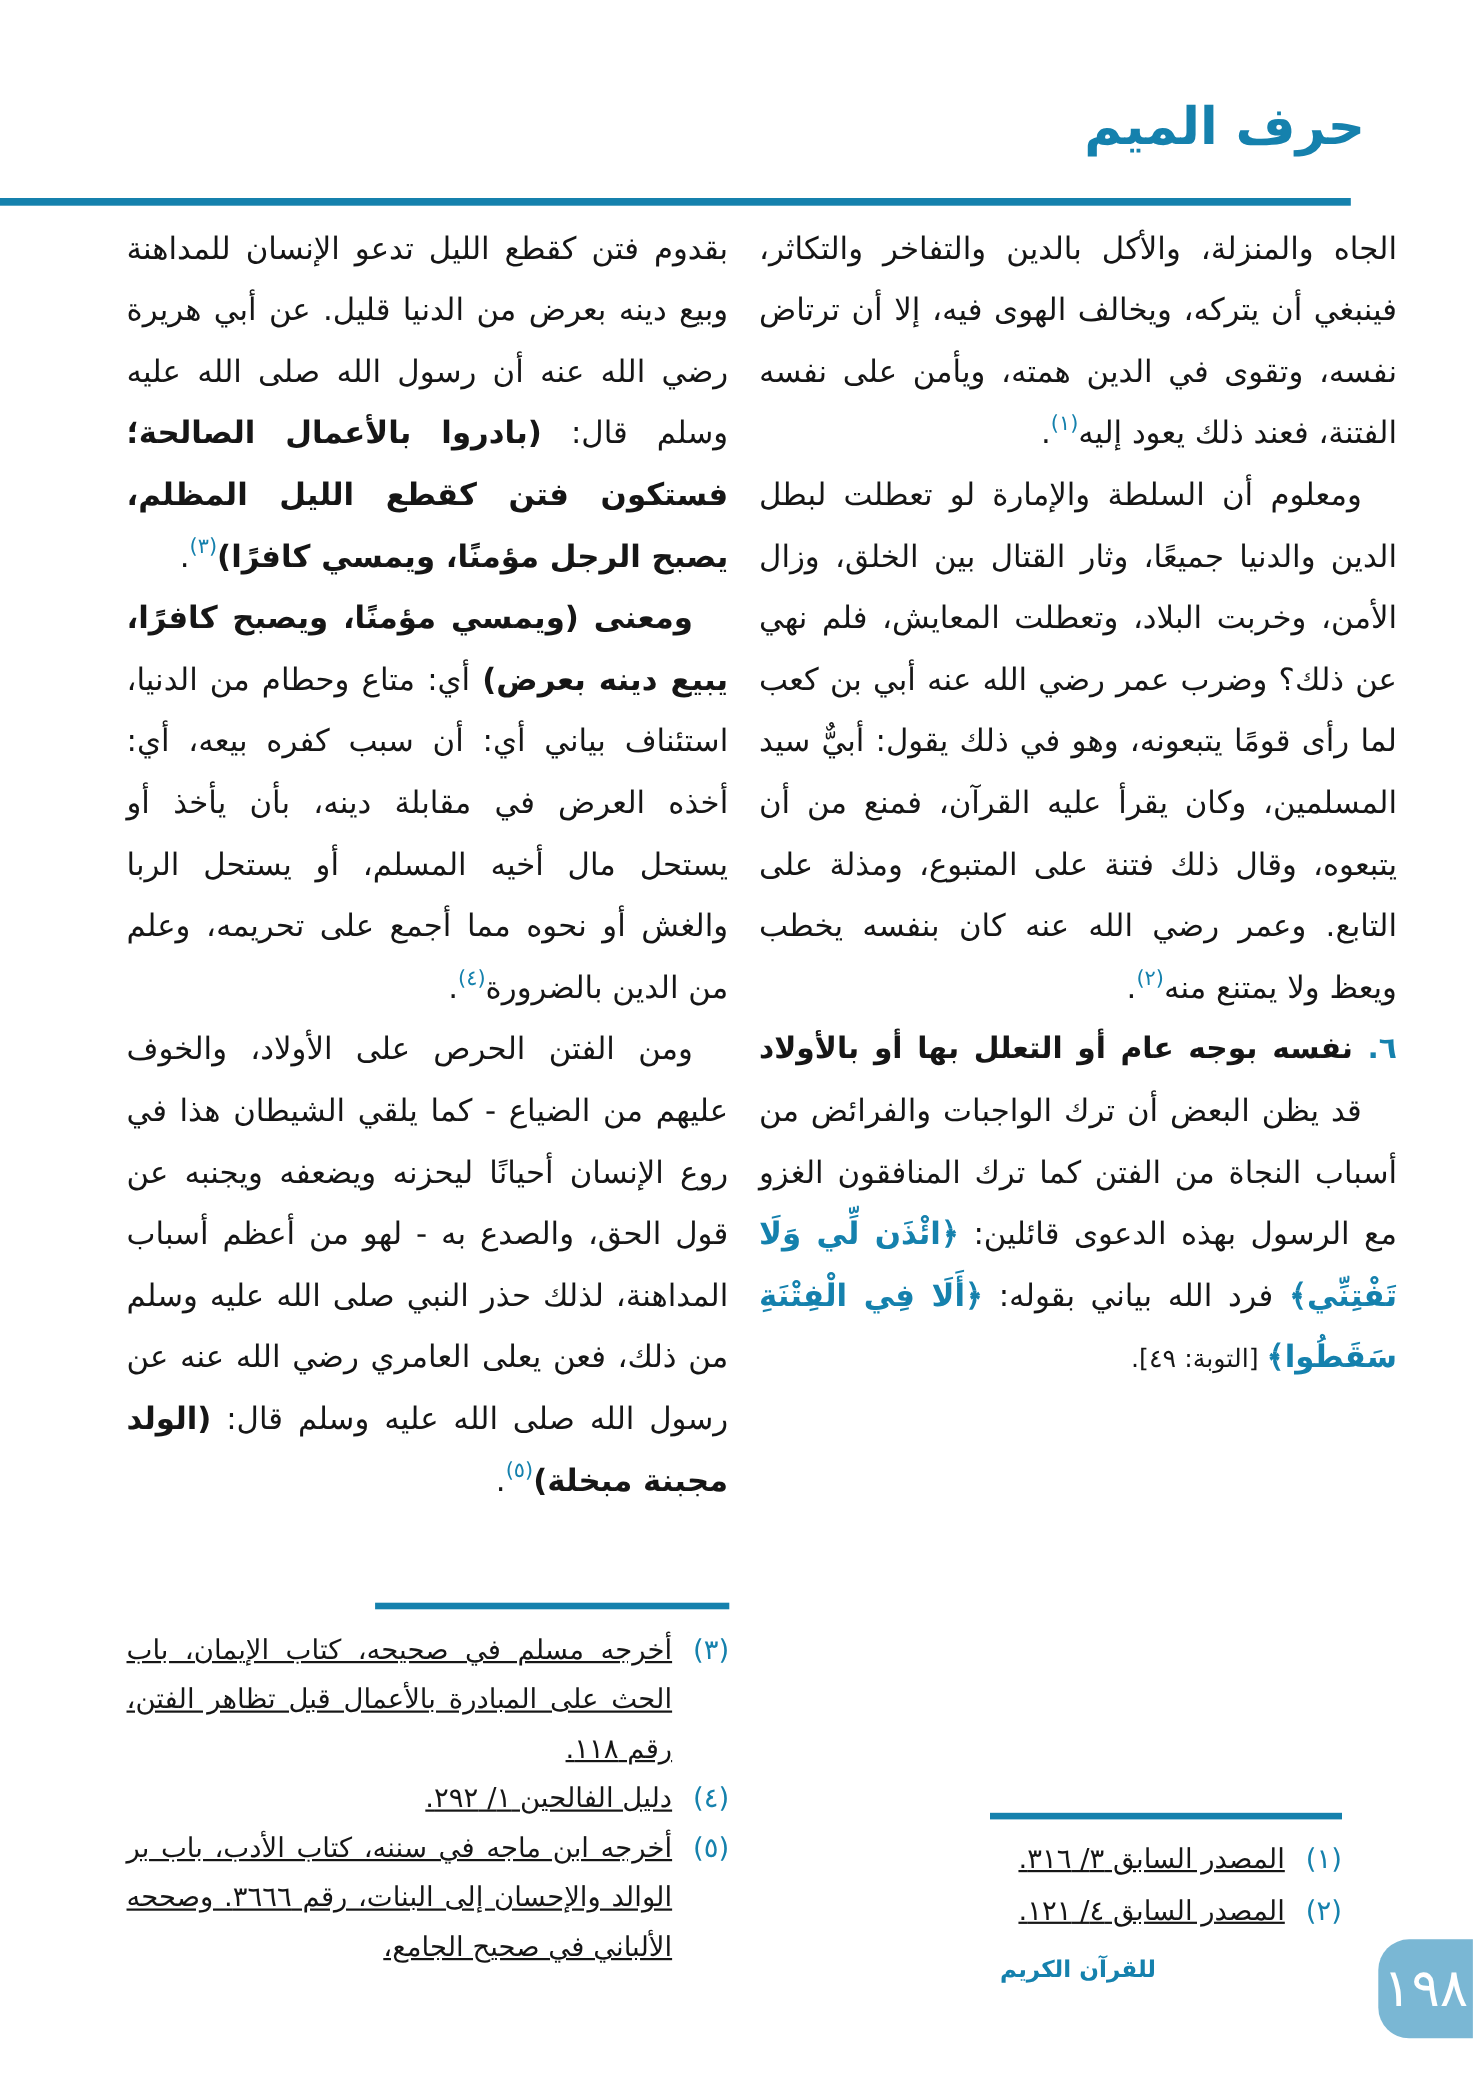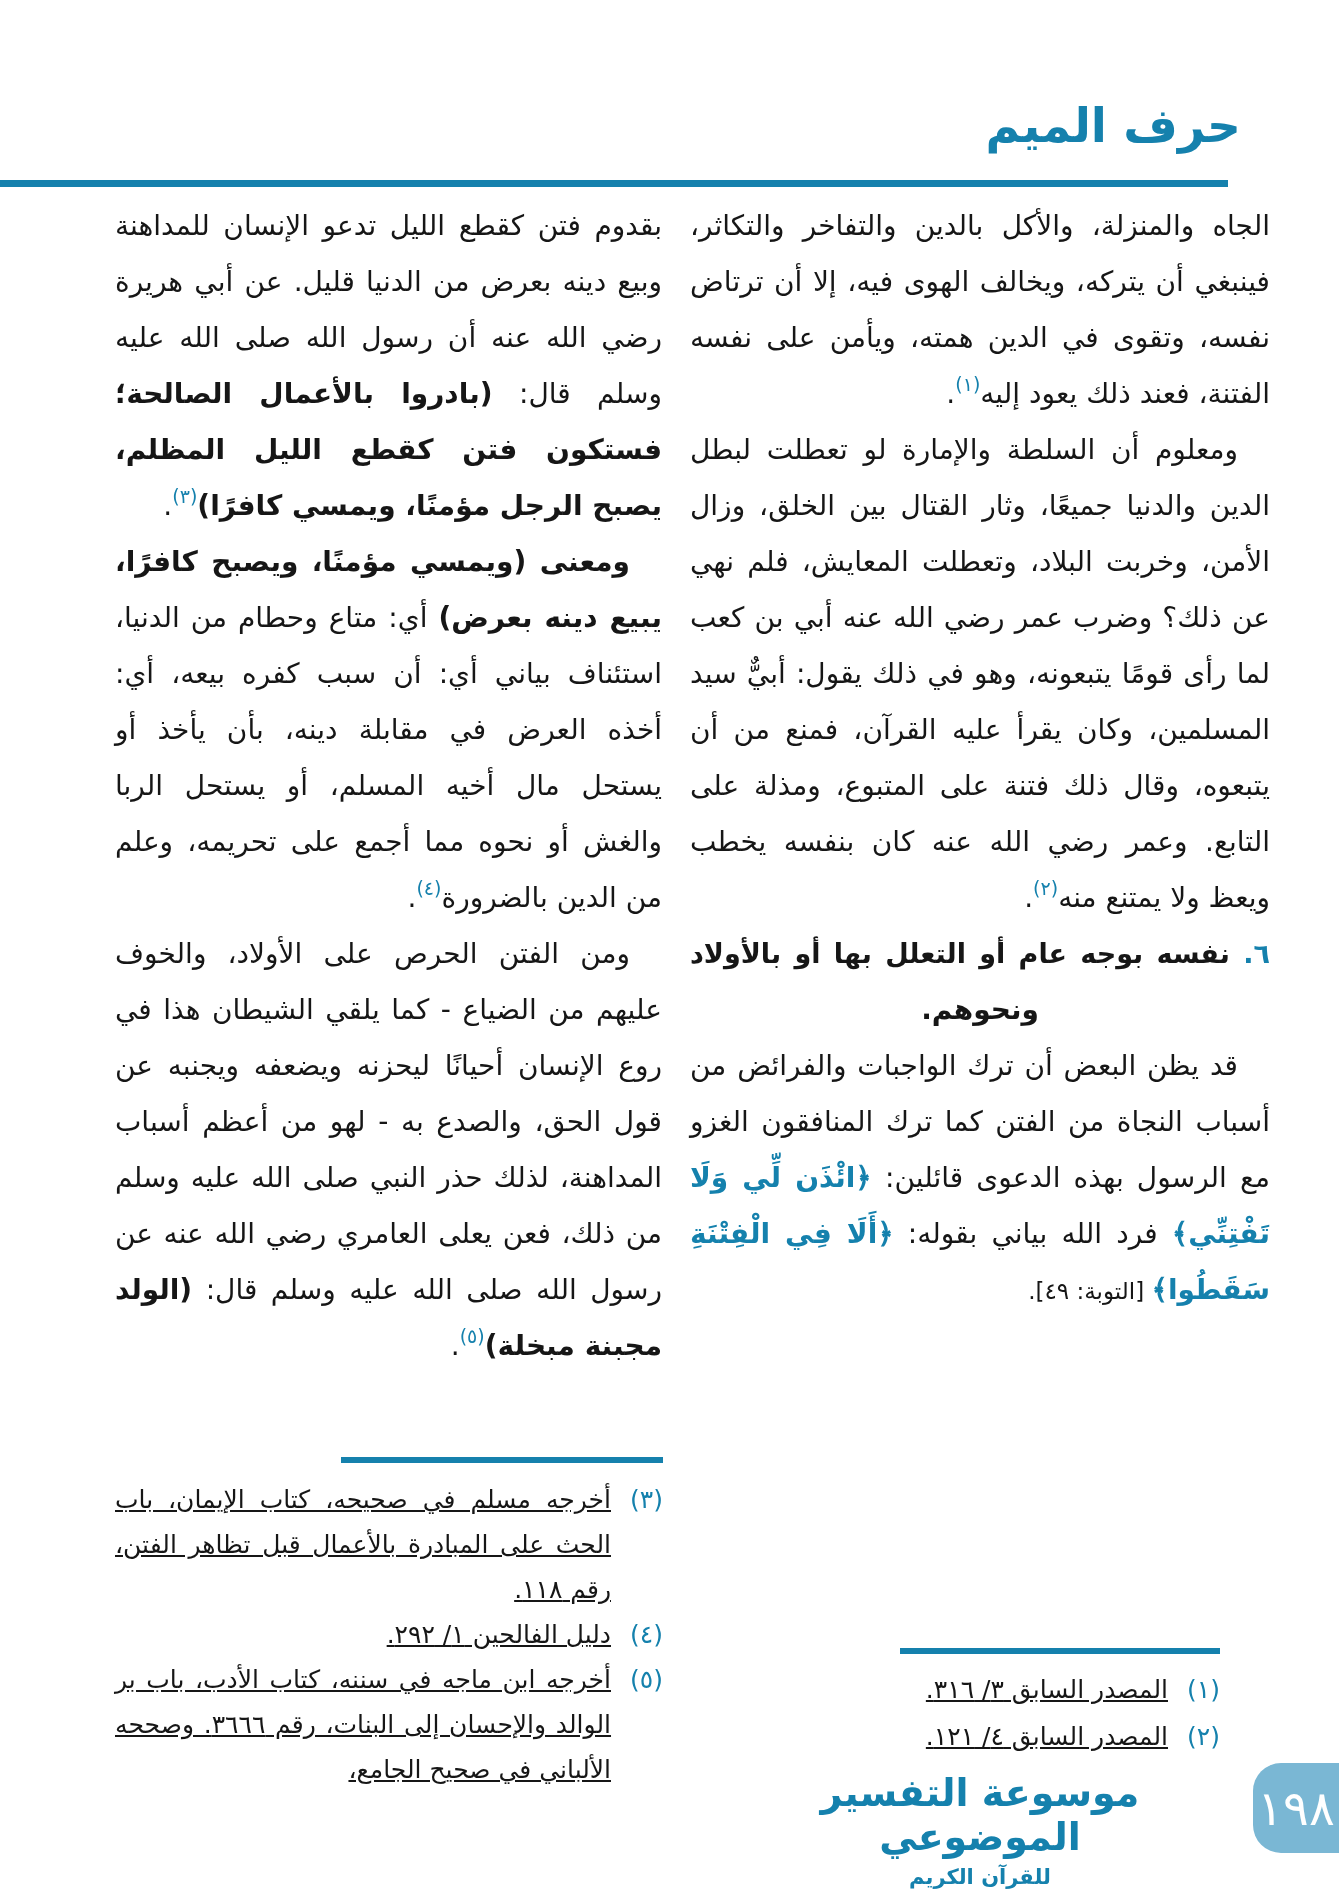--- a/index.html
+++ b/index.html
@@ -5,21 +5,21 @@
   html,body { margin:0; padding:0; }
   body {
     width:1339px; height:1890px; position:relative;
     background:#ffffff; color:#161616; overflow:hidden;
     font-family:"DejaVu Sans", sans-serif;
     direction:rtl;
   }
 
   
   .header-title {
-    position:absolute; top:98px; right:98px;
+    position:absolute; top:88px; right:98px;
     font-size:47px; font-weight:bold; color:#1581ad;
     letter-spacing:-1px;
   }
   .header-rule {
     position:absolute; top:180px; left:0; width:1228px; height:7px;
     background:#1581ad;
   }
 
   
   .columns {
@@ -91,21 +91,20 @@
 
 <div class="header-title">حرف الميم</div>
 <div class="header-rule"></div>
 
 <div class="columns">
 
   <div class="col-first">
     <p class="para"><span>الجاه والمنزلة، والأكل بالدين والتفاخر والتكاثر، فينبغي أن يتركه، ويخالف الهوى فيه، إلا أن ترتاض نفسه، وتقوى في الدين همته، ويأمن على نفسه الفتنة، فعند ذلك يعود إليه</span><span class="fnref">(١)</span><span>.</span></p>
     <p class="para indent"><span>ومعلوم أن السلطة والإمارة لو تعطلت لبطل الدين والدنيا جميعًا، وثار القتال بين الخلق، وزال الأمن، وخربت البلاد، وتعطلت المعايش، فلم نهي عن ذلك؟ وضرب عمر رضي الله عنه أبي بن كعب لما رأى قومًا يتبعونه، وهو في ذلك يقول: أبيٌّ سيد المسلمين، وكان يقرأ عليه القرآن، فمنع من أن يتبعوه، وقال ذلك فتنة على المتبوع، ومذلة على التابع. وعمر رضي الله عنه كان بنفسه يخطب ويعظ ولا يمتنع منه</span><span class="fnref">(٢)</span><span>.</span></p>
     <p class="heading1"><span class="teal">٦.</span> <span>نفسه بوجه عام أو التعلل بها أو بالأولاد</span></p>
-    <p class="heading2">ونحوهم.</p>
     <p class="para indent"><span>قد يظن البعض أن ترك الواجبات والفرائض من أسباب النجاة من الفتن كما ترك المنافقون الغزو مع الرسول بهذه الدعوى قائلين: </span><span class="quran">﴿ائْذَن لِّي وَلَا تَفْتِنِّي﴾</span><span> فرد الله بياني بقوله: </span><span class="quran">﴿أَلَا فِي الْفِتْنَةِ سَقَطُوا﴾</span><span class="cite"> [التوبة: ٤٩].</span></p>
   </div>
 
   <div class="col-second">
     <p class="para"><span>بقدوم فتن كقطع الليل تدعو الإنسان للمداهنة وبيع دينه بعرض من الدنيا قليل. عن أبي هريرة رضي الله عنه أن رسول الله صلى الله عليه وسلم قال: </span><span class="bold">(بادروا بالأعمال الصالحة؛ فستكون فتن كقطع الليل المظلم، يصبح الرجل مؤمنًا، ويمسي كافرًا)</span><span class="fnref">(٣)</span><span>.</span></p>
     <p class="para indent"><span class="bold">ومعنى </span><span class="bold">(ويمسي مؤمنًا، ويصبح كافرًا، يبيع دينه بعرض)</span><span> أي: متاع وحطام من الدنيا، استئناف بياني أي: أن سبب كفره بيعه، أي: أخذه العرض في مقابلة دينه، بأن يأخذ أو يستحل مال أخيه المسلم، أو يستحل الربا والغش أو نحوه مما أجمع على تحريمه، وعلم من الدين بالضرورة</span><span class="fnref">(٤)</span><span>.</span></p>
     <p class="para indent"><span>ومن الفتن الحرص على الأولاد، والخوف عليهم من الضياع - كما يلقي الشيطان هذا في روع الإنسان أحيانًا ليحزنه ويضعفه ويجنبه عن قول الحق، والصدع به - لهو من أعظم أسباب المداهنة، لذلك حذر النبي صلى الله عليه وسلم من ذلك، فعن يعلى العامري رضي الله عنه عن رسول الله صلى الله عليه وسلم قال: </span><span class="bold">(الولد مجبنة مبخلة)</span><span class="fnref">(٥)</span><span>.</span></p>
   </div>
 </div>
 
@@ -131,19 +130,18 @@
     <span class="marker">(٤)</span>
     <span class="fntext">دليل الفالحين ١/ ٢٩٢.</span>
   </div>
   <div class="fnrow">
     <span class="marker">(٥)</span>
     <span class="fntext">أخرجه ابن ماجه في سننه، كتاب الأدب، باب بر الوالد والإحسان إلى البنات، رقم ٣٦٦٦. وصححه الألباني في صحيح الجامع،</span>
   </div>
 </div>
 
 <div class="logo">
-  <div class="l1">موسوعة التفسير الموضوعي</div>
   <div class="l2">للقرآن الكريم</div>
 </div>
 
 <div class="page-tab">
   <span>١٩٨</span>
 </div>
 
 </body></html>

